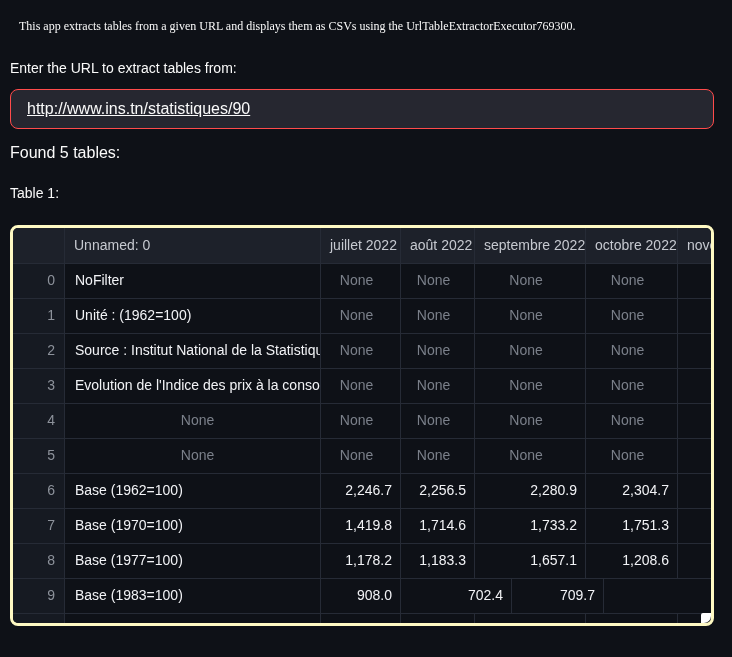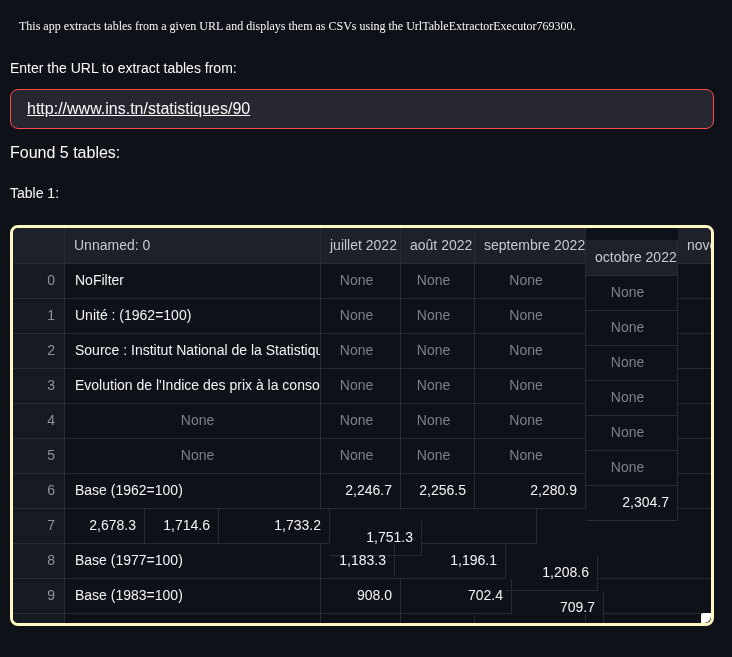--- a/index.html
+++ b/index.html
@@ -39,21 +39,21 @@
     font-size:14px;line-height:33px;white-space:nowrap;overflow:hidden;
     color:#f2f3f6;flex:0 0 auto;
   }
   .tr.th .td{background:#1d212a;color:#c6c9d0;line-height:34px;padding-left:9px;}
   .c0{width:52px;text-align:right;padding-right:9px;background:#161a22;color:#8d929b;}
   .tr.th .c0{padding-right:9px;}
   .c1{width:256px;text-align:left;padding-left:10px;}
   .c2{width:80px;}
   .c3{width:74px;}
   .c4{width:111px;}
-  .c5{width:92px;margin-top:12px;}
+  .c5{width:92px;}
   .c6{width:115px;}
   .num{text-align:right;padding-right:8px;}
   .td.muted{color:#7b808a;text-align:center;}
   .resize-grip{
     position:absolute;right:0;bottom:0;width:10px;height:10px;
     background:#ffffff;border-top-left-radius:2px;border-bottom-right-radius:7px;
   }
 </style>
 </head>
 <body>
@@ -143,32 +143,34 @@
       <div class="td c1">Base (1962=100)</div>
       <div class="td c2 num">2,246.7</div>
       <div class="td c3 num">2,256.5</div>
       <div class="td c4 num">2,280.9</div>
       <div class="td c5 num">2,304.7</div>
       <div class="td c6 num"></div>
     </div>
 
     <div class="tr">
       <div class="td c0">7</div>
-      <div class="td c2 num">2,678.3</div>
+      <div class="td c1">Base (1970=100)</div>
+      <div class="td c2 num">1,419.8</div>
       <div class="td c3 num">1,714.6</div>
       <div class="td c4 num">1,733.2</div>
       <div class="td c5 num">1,751.3</div>
       <div class="td c6 num"></div>
     </div>
 
     <div class="tr">
       <div class="td c0">8</div>
       <div class="td c1">Base (1977=100)</div>
+      <div class="td c2 num">1,178.2</div>
       <div class="td c3 num">1,183.3</div>
-      <div class="td c4 num">1,196.1</div>
+      <div class="td c4 num">1,657.1</div>
       <div class="td c5 num">1,208.6</div>
       <div class="td c6 num"></div>
     </div>
 
     <div class="tr">
       <div class="td c0">9</div>
       <div class="td c1">Base (1983=100)</div>
       <div class="td c2 num">908.0</div>
       <div class="td c4 num">702.4</div>
       <div class="td c5 num">709.7</div>

